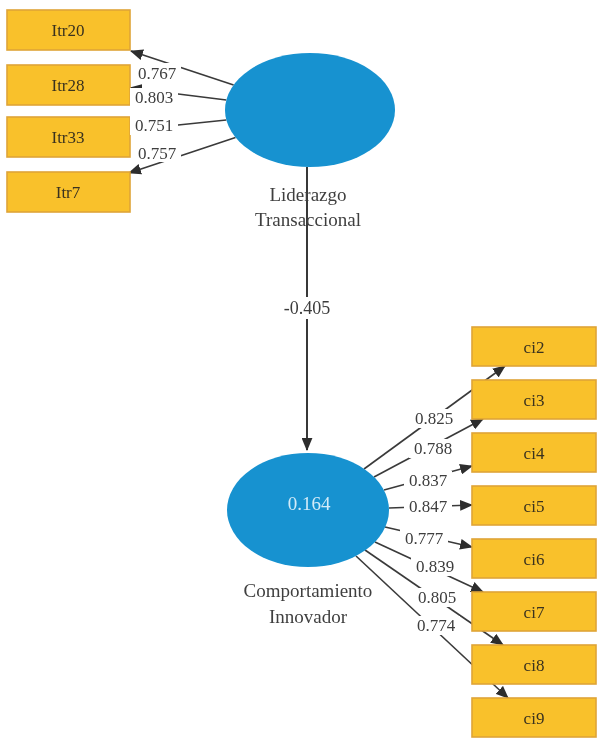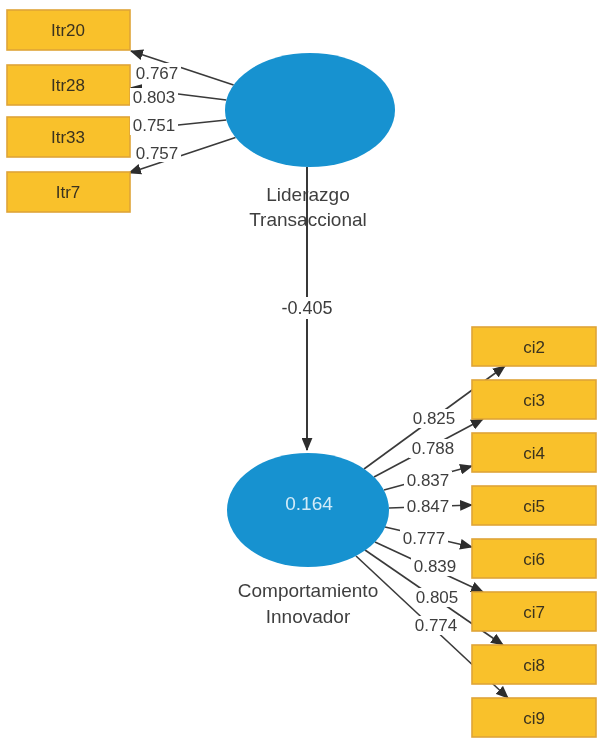--- a/index.html
+++ b/index.html
@@ -1,18 +1,18 @@
 <!DOCTYPE html>
 <html><head>
 <meta charset="utf-8">
 <style>
   html,body{margin:0;padding:0;background:#ffffff;}
   .stage{
     width:605px;height:747px;background:#ffffff;position:relative;overflow:hidden;
-    font-family:Liberation Sans, sans-serif;
+    font-family:Liberation Serif, serif;
   }
   svg{display:block;}
   .edge{stroke:#3a3a3a;stroke-width:1.6;fill:none;}
   .edge-main{stroke:#2f2f2f;stroke-width:1.9;fill:none;}
   .ind-box{fill:#f9c12b;stroke:#dfa437;stroke-width:1.6;}
   .ind-label{font-size:17px;fill:#3a321f;text-anchor:middle;}
   .loading-bg{fill:#ffffff;}
   .loading-txt{
     font-size:17px;fill:#3e3e3e;text-anchor:middle;
     paint-order:stroke fill;stroke:#ffffff;stroke-width:5px;stroke-linejoin:round;

